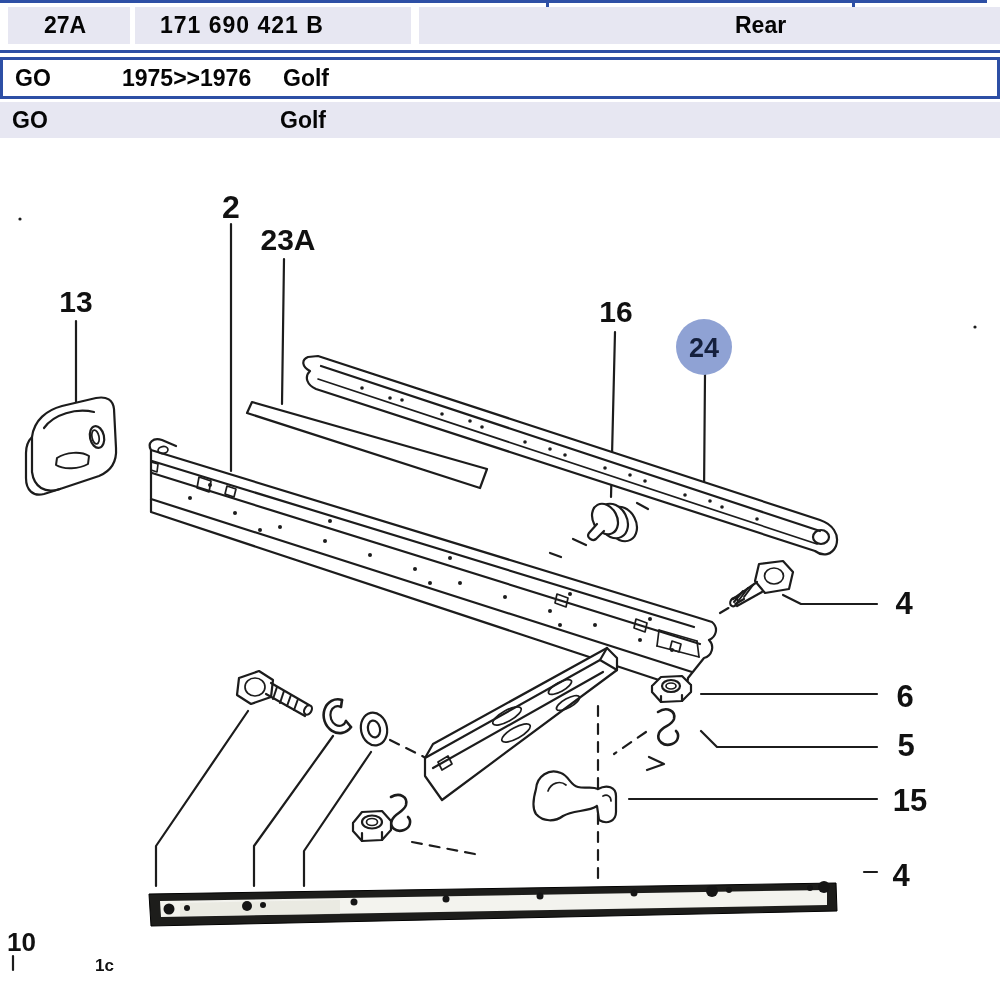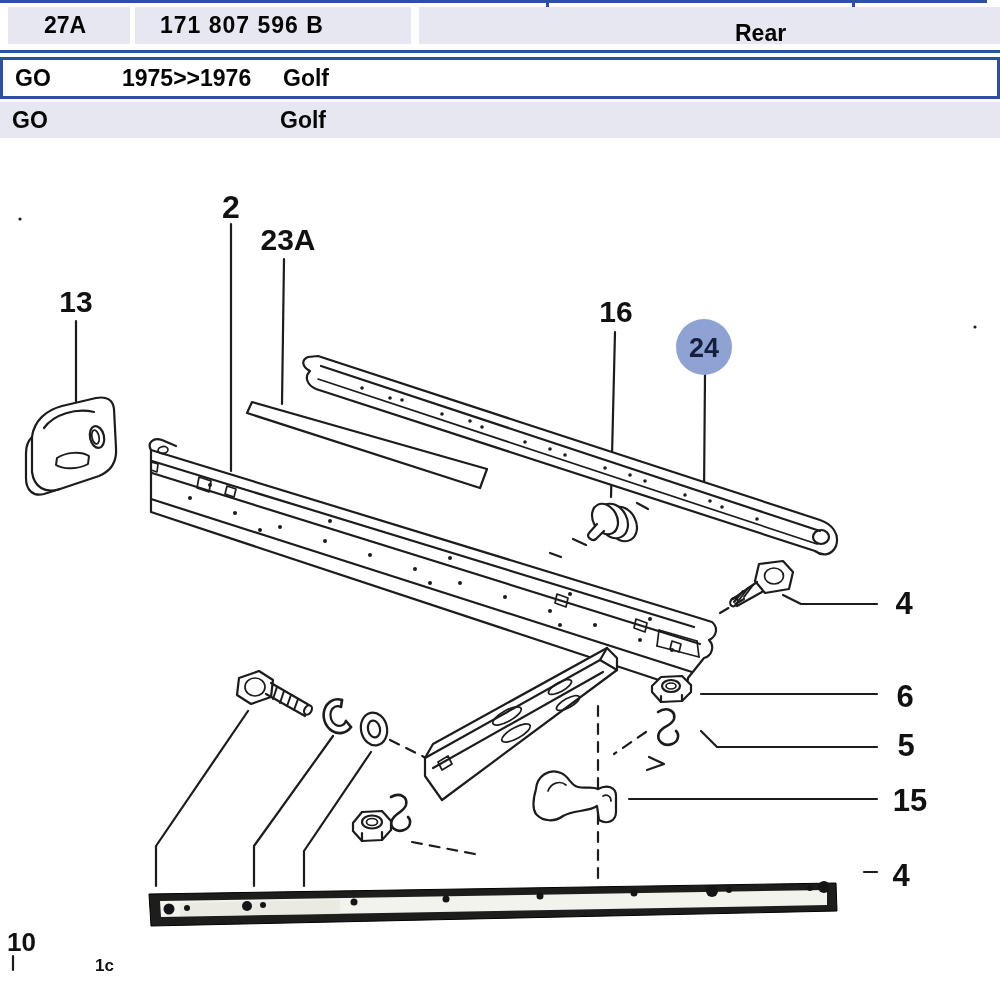--- a/index.html
+++ b/index.html
@@ -36,24 +36,24 @@
 
 <div class="abs blue" style="left:0;top:0;width:987px;height:3px;"></div>
 <div class="abs blue" style="left:546px;top:0;width:3px;height:10px;"></div>
 <div class="abs blue" style="left:852px;top:0;width:3px;height:8px;"></div>
 
 <div>
   <div class="cell" style="left:8px;top:7px;width:122px;height:37px;">
     <span class="hdr-txt abs" style="left:0;top:0;line-height:37px;margin-left:36px;">27A</span>
   </div>
   <div class="cell" style="left:135px;top:7px;width:276px;height:37px;">
-    <span class="hdr-txt abs" style="left:25px;top:0;line-height:37px;letter-spacing:1px;">171 807 596 B</span>
+    <span class="hdr-txt abs" style="left:25px;top:0;line-height:37px;letter-spacing:1px;">171 690 421 B</span>
   </div>
   <div class="cell" style="left:419px;top:7px;width:581px;height:37px;">
-    <span class="hdr-txt abs" style="left:316px;top:8px;line-height:37px;">Rear</span>
+    <span class="hdr-txt abs" style="left:316px;top:0;line-height:37px;">Rear</span>
   </div>
 </div>
 
 <div class="abs blue" style="left:0;top:50px;width:1000px;height:3px;"></div>
 
 <div id="selected-row">
   <span class="hdr-txt abs row-line" style="left:12px;">GO</span>
   <span class="hdr-txt abs row-line" style="left:119px;">1975&gt;&gt;1976</span>
   <span class="hdr-txt abs row-line" style="left:280px;">Golf</span>
 </div>

